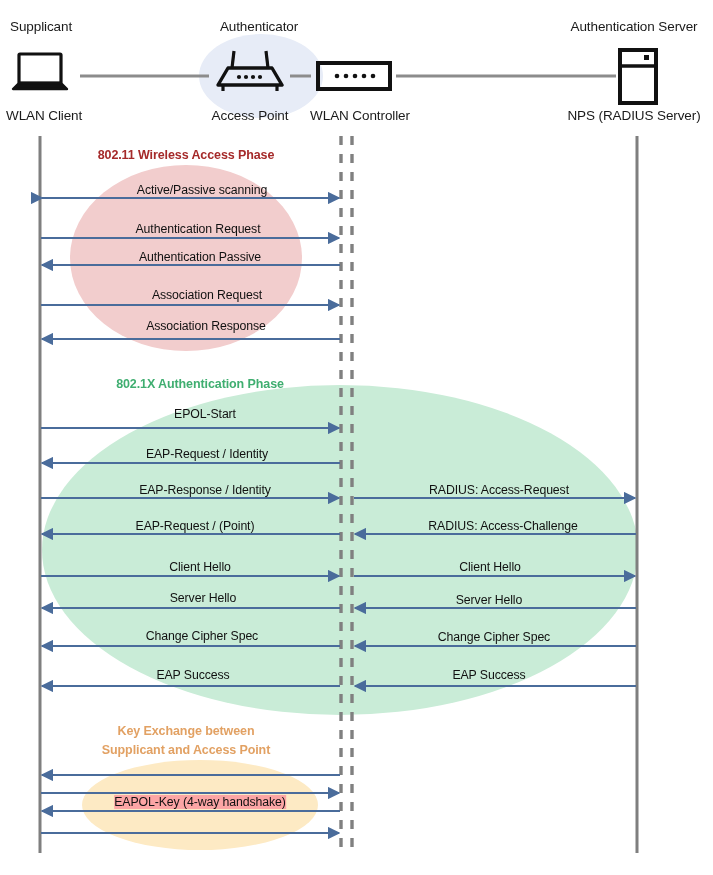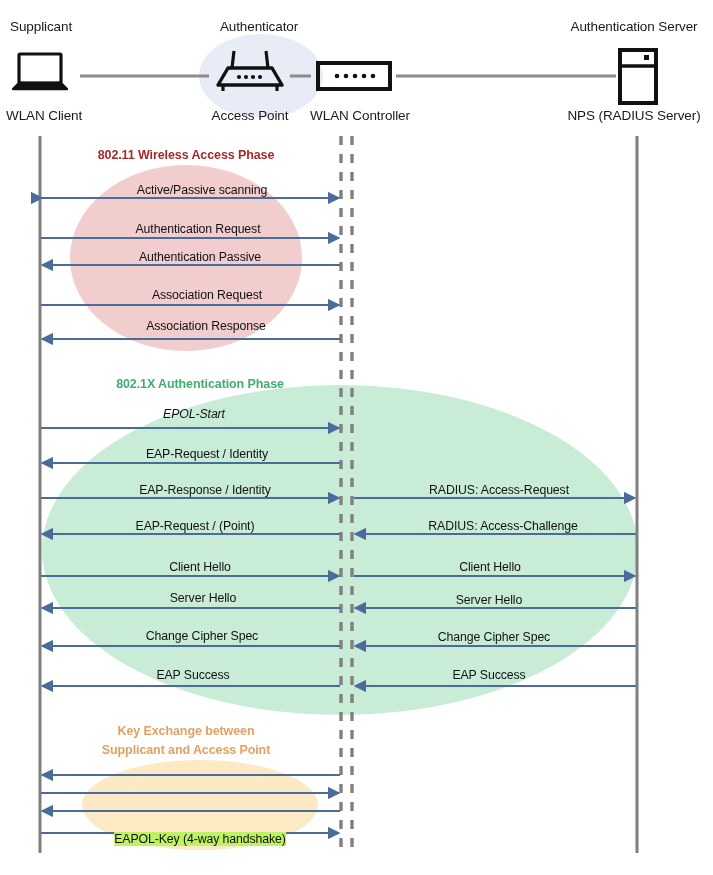--- a/index.html
+++ b/index.html
@@ -184,31 +184,31 @@
 
   <div class="phase-label two-line" style="left:186px; top:722px; transform:translateX(-50%); color:#e2a163;">Key Exchange between</div>
   <div class="phase-label two-line" style="left:186px; top:741px; transform:translateX(-50%); color:#e2a163;text-align:right;">Supplicant and Access Point</div>
 
   <div class="msg-label" style="left:202px; top:183px; transform:translateX(-50%);">Active/Passive scanning</div>
   <div class="msg-label" style="left:198px; top:222px; transform:translateX(-50%);">Authentication Request</div>
   <div class="msg-label" style="left:200px; top:250px; transform:translateX(-50%);">Authentication Passive</div>
   <div class="msg-label" style="left:207px; top:288px; transform:translateX(-50%);">Association Request</div>
   <div class="msg-label" style="left:206px; top:319px; transform:translateX(-50%);">Association Response</div>
 
-  <div class="msg-label" style="left:194px; top:407px; transform:translateX(-50%);font-style:italic;">EPOL-Start</div>
+  <div class="msg-label" style="left:205px; top:407px; transform:translateX(-50%);">EPOL-Start</div>
   <div class="msg-label" style="left:207px; top:447px; transform:translateX(-50%);">EAP-Request / Identity</div>
   <div class="msg-label" style="left:205px; top:483px; transform:translateX(-50%);">EAP-Response / Identity</div>
   <div class="msg-label" style="left:195px; top:519px; transform:translateX(-50%);">EAP-Request / (Point)</div>
   <div class="msg-label" style="left:200px; top:560px; transform:translateX(-50%);">Client Hello</div>
   <div class="msg-label" style="left:203px; top:591px; transform:translateX(-50%);">Server Hello</div>
   <div class="msg-label" style="left:202px; top:629px; transform:translateX(-50%);">Change Cipher Spec</div>
   <div class="msg-label" style="left:193px; top:668px; transform:translateX(-50%);">EAP Success</div>
 
   <div class="msg-label" style="left:499px; top:483px; transform:translateX(-50%);">RADIUS: Access-Request</div>
   <div class="msg-label" style="left:503px; top:519px; transform:translateX(-50%);">RADIUS: Access-Challenge</div>
   <div class="msg-label" style="left:490px; top:560px; transform:translateX(-50%);">Client Hello</div>
   <div class="msg-label" style="left:489px; top:593px; transform:translateX(-50%);">Server Hello</div>
   <div class="msg-label" style="left:494px; top:630px; transform:translateX(-50%);">Change Cipher Spec</div>
   <div class="msg-label" style="left:489px; top:668px; transform:translateX(-50%);">EAP Success</div>
 
-  <div class="msg-label" style="left:200px; top:832px; transform:translateX(-50%); background:#bef264;">EAPOL-Key (4-way handshake)</div>
+  <div class="msg-label" style="left:200px; top:795px; transform:translateX(-50%); background:#fca5a5;">EAPOL-Key (4-way handshake)</div>
 
 </div>
 
 </body></html>

